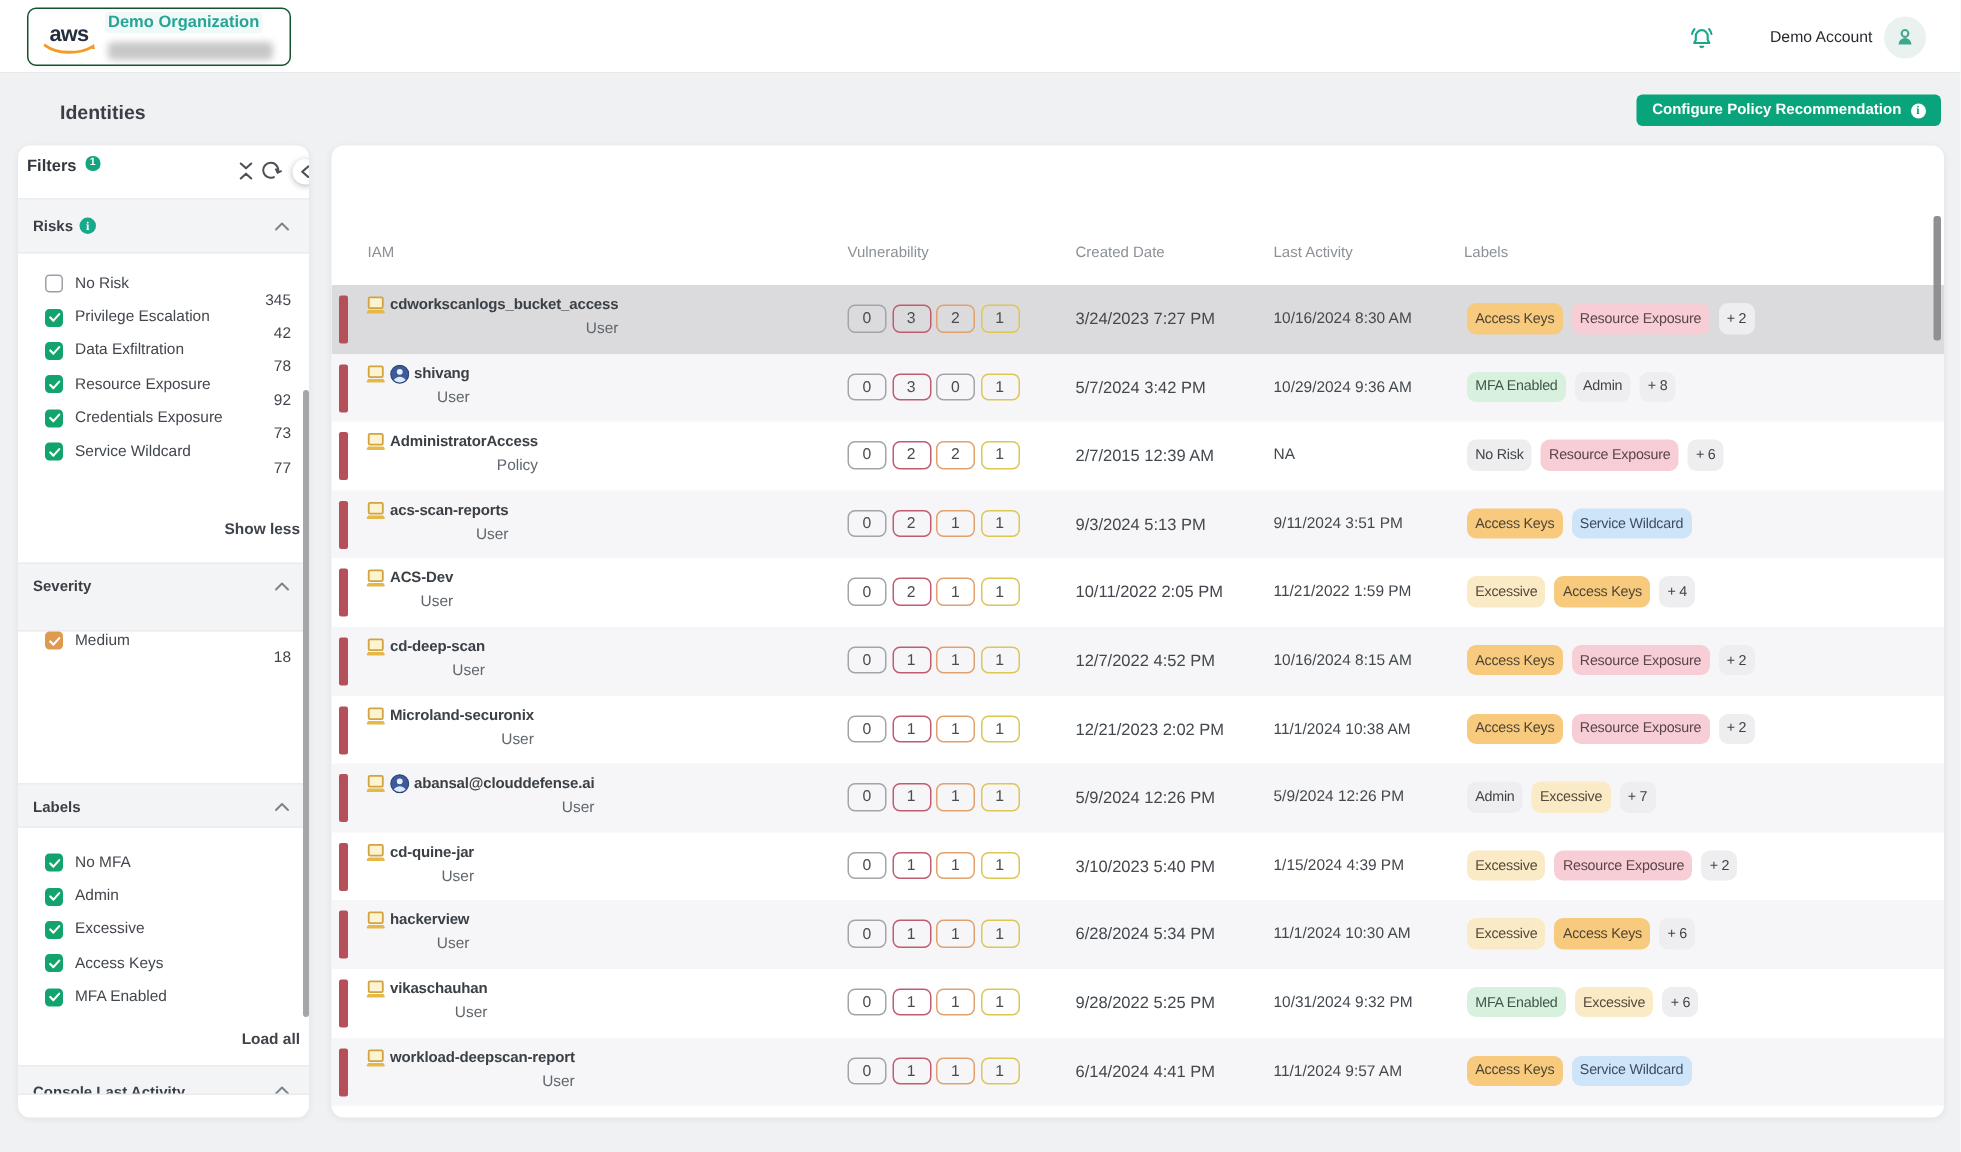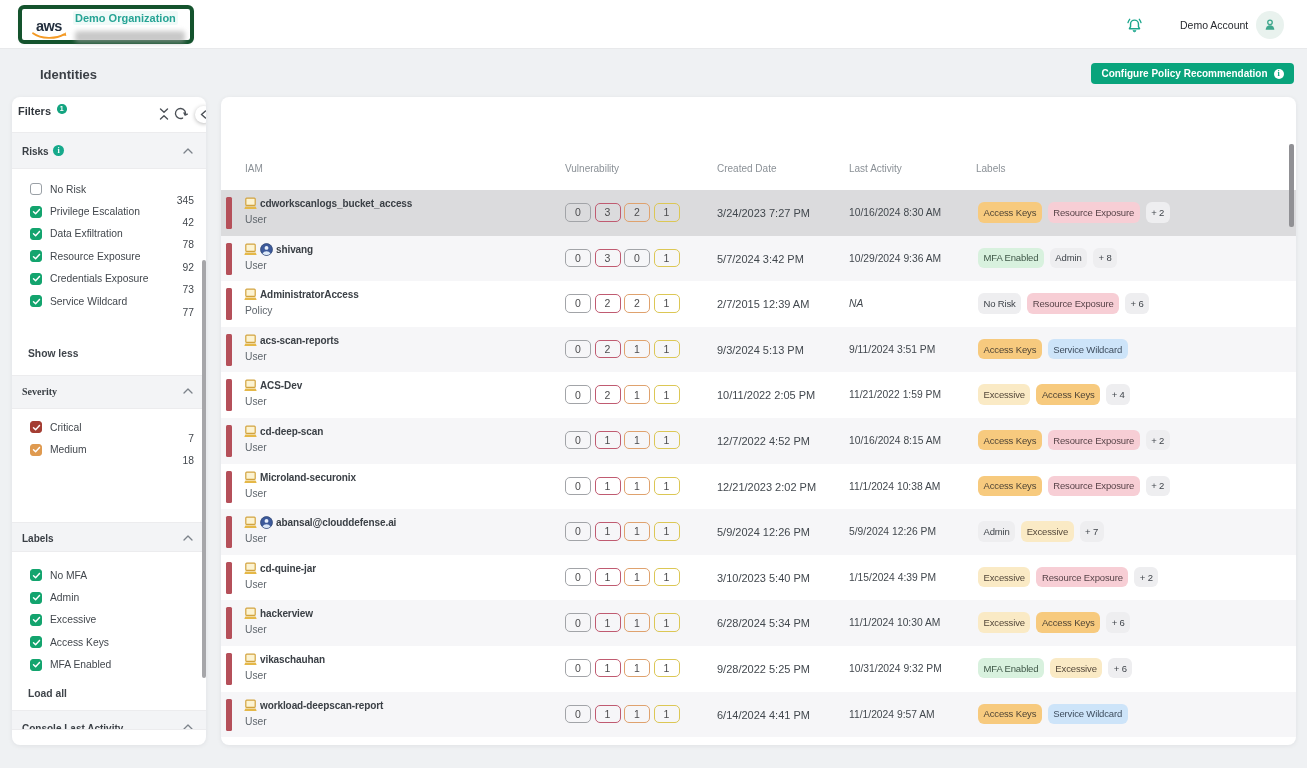--- a/index.html
+++ b/index.html
@@ -1,20 +1,20 @@
 <!DOCTYPE html>
 <html><head><meta charset="utf-8"><title>Identities</title>
 <style>
 * { margin:0; padding:0; box-sizing:border-box; }
 html,body { width:1307px; height:768px; overflow:hidden; }
 body { font-family:"Liberation Sans",sans-serif; background:#eff1f3; position:relative; color:#3b4046; }
 
 
 .hdr { position:absolute; left:0; top:0; width:1307px; height:49px; background:#fff; border-bottom:1px solid #e8e9eb; }
-.orgcard { position:absolute; left:18px; top:5px; width:176px; height:39px; background:#fff; border:4px solid #14532d; border-radius:6px; box-shadow:0 1px 3px rgba(0,0,0,.04); }
+.orgcard { position:absolute; left:18px; top:5px; width:176px; height:39px; background:#fff; border:1px solid #14532d; border-radius:6px; box-shadow:0 1px 3px rgba(0,0,0,.04); }
 .awslogo { position:absolute; left:13px; top:9px; width:30px; height:26px; }
 .awstxt { font-weight:700; font-size:14.5px; color:#232f3e; letter-spacing:-0.5px; position:absolute; left:1px; top:0; }
 .orgname { position:absolute; left:51px; top:2px; font-size:11px; font-weight:700; color:#27a495; background:rgba(56,190,168,.08); padding:1px 2px; border-radius:2px; }
 .blur { position:absolute; left:53px; top:21.5px; width:110px; height:12.5px; background:#a3a3a3; border-radius:3px; filter:blur(2.5px); opacity:.6; }
 .bell { position:absolute; left:1125px; top:16px; }
 .acct { position:absolute; left:1180px; top:19px; font-size:10.5px; color:#27292e; }
 .avacirc { position:absolute; left:1256px; top:11px; width:28px; height:28px; border-radius:50%; background:#e9f2ee; display:flex; align-items:center; justify-content:center; }
 
 
 .subhdr { position:absolute; left:0; top:49px; width:1307px; height:48px; }
@@ -35,46 +35,46 @@
 .circbtn { position:absolute; left:183px; top:9px; width:17px; height:17px; border-radius:50%; background:#fff; box-shadow:0 1px 4px rgba(0,0,0,.28); display:flex; align-items:center; justify-content:center; z-index:5; }
 .secbar { position:absolute; left:0; width:194px; background:#f3f4f6; border-top:1px solid #ececee; border-bottom:1px solid #ececee; }
 .secbar .t { position:absolute; left:10px; font-size:10px; font-weight:700; color:#3a3f45; }
 .secbar .chev { position:absolute; right:13px; }
 .inficon { position:absolute; left:41px; width:11px; height:11px; border-radius:50%; background:#16a98b; color:#fff; font-size:8px; font-weight:700; text-align:center; line-height:11px; font-family:"Liberation Serif",serif; }
 .frow { display:flex; align-items:center; height:22.4px; padding:0 12px 0 18px; }
 .cb { width:12px; height:12px; border-radius:3px; border:1px solid; display:inline-flex; align-items:center; justify-content:center; flex:none; }
 .cb.un { border:1.3px solid #9aa0a6; background:#fff; }
 .flab { margin-left:8px; font-size:10.3px; color:#42474d; }
 .cnt { margin-left:auto; font-size:10.3px; color:#42474d;margin-top:22px; }
-.linkc { text-align:left; font-size:10.3px; font-weight:700; color:#3f444a;padding-left:16px; }
+.linkc { text-align:right; font-size:10.3px; font-weight:700; color:#3f444a;padding-left:16px; }
 .sbScroll { position:absolute; left:201.5px; top:163px; width:4px; height:418px; background:#a6a6a9; border-radius:2px; z-index:6; }
 .tScroll { position:absolute; left:1289px; top:47px; width:4.5px; height:83px; background:#909094; border-radius:2px; z-index:6; }
 
 
 .toolbar { position:absolute; left:0; top:0; width:1075px; height:42px; border-bottom:1px solid #eeeef1; }
 .rescnt { position:absolute; left:16px; top:16px; font-size:10.3px; color:#383e44; }
 .search { position:absolute; left:78px; top:8px; width:207px; height:25px; border:1.3px solid #e2e3e6; border-radius:7px; background:#f8f8f9; }
 .search .ph { position:absolute; left:31px; top:5.5px; font-size:11.5px; color:#b6bbc1; }
 .csv { position:absolute; left:1053px; top:13px; }
 .thead { position:absolute; left:0; top:42px; width:1075px; height:51px; }
 .thead span { position:absolute; top:24px; font-size:10px; color:#8b9197; }
 .rowswrap { position:absolute; left:0; top:93px; width:1075px; }
 .trow { position:relative; height:45.6px; }
 .trow.sel { background:#dbdbdd; }
 .trow.alt { background:#f6f6f8; }
 .rbar { position:absolute; left:5px; top:7px; width:5.5px; height:32px; background:#b5505a; border-radius:1.5px; }
-.nameblk { position:absolute; left:23px; top:5px; }
+.nameblk { position:absolute; left:23px; top:5px;text-align:right; }
 .nm { display:flex; align-items:center; gap:3px; height:17px; }
 .nm b { font-size:10px; font-weight:700; color:#3b4046; letter-spacing:-0.1px; }
 .typ { display:block; font-size:10.3px; color:#5f666d; margin-top:2px; margin-left:1px; }
 .vuln { position:absolute; left:344px; top:13px; display:flex; gap:3.5px; }
 .bdg { width:26px; height:18.5px; border:1.4px solid; border-radius:5px; font-size:10.5px; color:#4c4c4e; display:inline-flex; align-items:center; justify-content:center; background:transparent; }
 .cd { position:absolute; left:496px; top:17px; font-size:11px; color:#42484e;text-align:right; }
 .la { position:absolute; left:628px; top:17px; font-size:10.3px; color:#42484e; }
-.na { font-style:italic; }
+.na { }
 .lbls { position:absolute; left:757px; top:12px; display:flex; gap:6px; }
 .chip { height:20.5px; border-radius:6px; padding:0 5.5px; font-size:9.5px; letter-spacing:-0.15px; display:inline-flex; align-items:center; }
 .chip.or { background:#f7ca7e; color:#4e4435; }
 .chip.pk { background:#f7ced5; color:#584449; }
 .chip.gy { background:#eeeef0; color:#3f444a; }
 .chip.gr { background:#d8f1de; color:#3e5747; }
 .chip.bl { background:#cde4f9; color:#3e4d5e; }
 .chip.cr { background:#faeac5; color:#54483a; }
 </style></head>
 <body>
@@ -180,36 +180,27 @@
           <svg width="9" height="9" viewBox="0 0 12 12">
             <path d="M2 6.2 L4.8 9 L10 3.2" fill="none" stroke="#fff" stroke-width="1.9" stroke-linecap="round" stroke-linejoin="round"></path>
           </svg>
         </span>
         <span class="flab">Service Wildcard</span>
         <span class="cnt">77</span>
       </div>
   </div>
   <div class="linkc" style="position:absolute; left:0; top:251px; width:188px;">Show less</div>
 
-  <div class="secbar" style="top:278px; height:34px;font-family:Liberation Serif, serif;">
+  <div class="secbar" style="top:278px; height:46px;">
     <span class="t" style="top:10px">Severity</span>
     <svg class="chev" style="position:absolute;right:13px;top:12px" width="10" height="6" viewBox="0 0 10 6">
         <path d="M1 5 L5 1 L9 5" fill="none" stroke="#7c828a" stroke-width="1.3" stroke-linecap="round" stroke-linejoin="round"></path>
       </svg>
   </div>
   <div style="position:absolute; left:0; top:319px; width:194px;">
-    <div class="frow">
-        <span class="cb" style="background:#a43d33;border-color:#a43d33">
-          <svg width="9" height="9" viewBox="0 0 12 12">
-            <path d="M2 6.2 L4.8 9 L10 3.2" fill="none" stroke="#fff" stroke-width="1.9" stroke-linecap="round" stroke-linejoin="round"></path>
-          </svg>
-        </span>
-        <span class="flab">Critical</span>
-        <span class="cnt">7</span>
-      </div>
 <div class="frow">
         <span class="cb" style="background:#df9a50;border-color:#df9a50">
           <svg width="9" height="9" viewBox="0 0 12 12">
             <path d="M2 6.2 L4.8 9 L10 3.2" fill="none" stroke="#fff" stroke-width="1.9" stroke-linecap="round" stroke-linejoin="round"></path>
           </svg>
         </span>
         <span class="flab">Medium</span>
         <span class="cnt">18</span>
       </div>
   </div>

